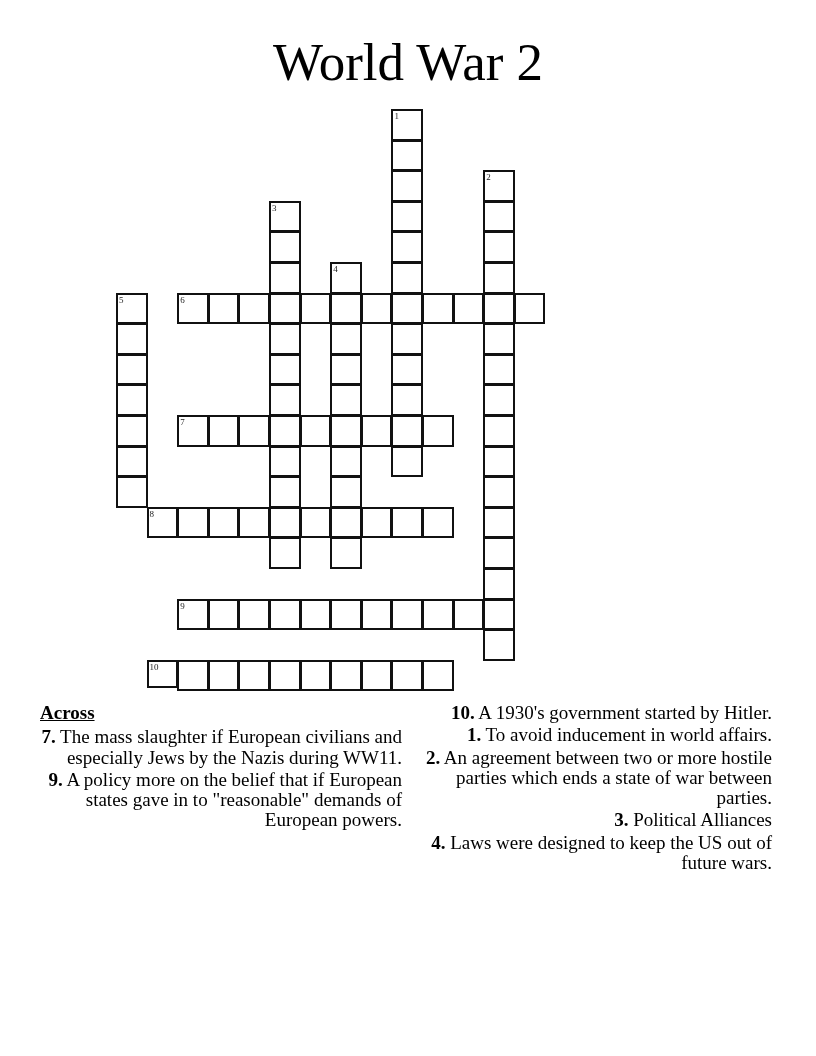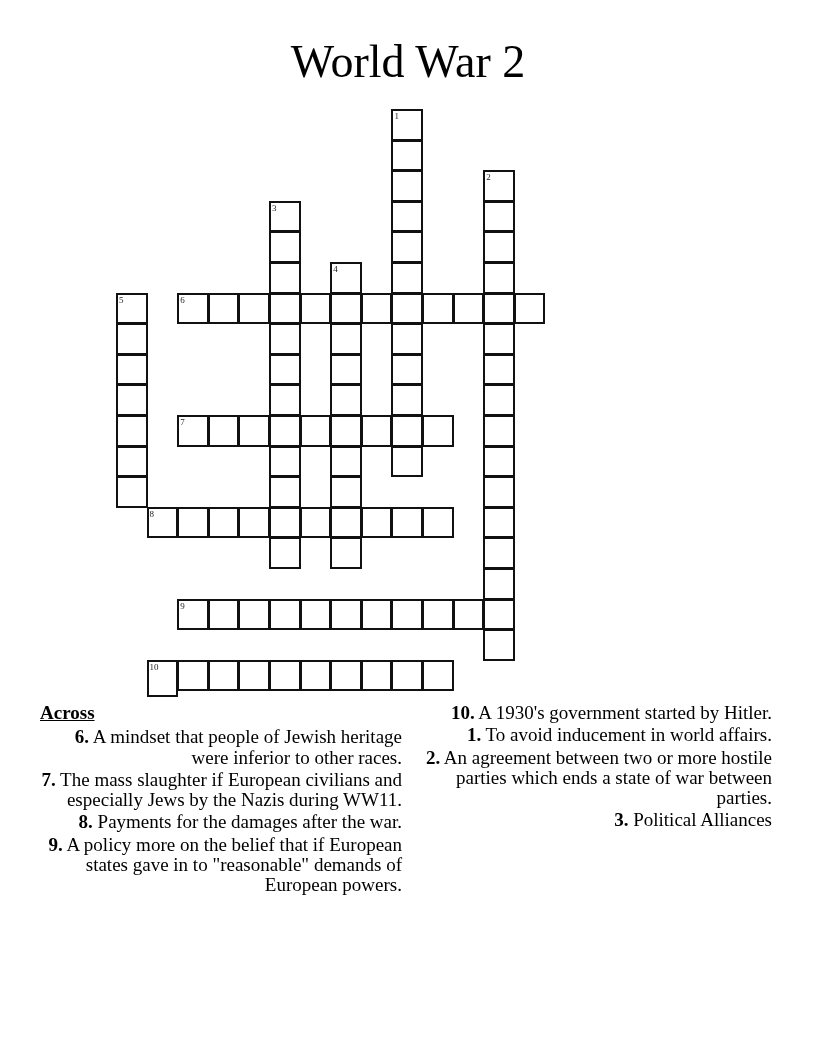--- a/index.html
+++ b/index.html
@@ -1,19 +1,19 @@
 <!DOCTYPE html>
 <html><head>
 <meta charset="utf-8">
 <style>
   html, body { margin: 0; padding: 0; background: #ffffff; }
   body { width: 816px; height: 1056px; position: relative; overflow: hidden;
          font-family: "Liberation Serif", "DejaVu Serif", serif; color: #000; }
   .title { position: absolute; left: 0; top: 30px; width: 816px; text-align: center;
-           font-size: 46px; line-height: 64px; font-weight: normal; }
+           font-size: 53px; line-height: 64px; font-weight: normal; }
   .grid { position: absolute; left: 0; top: 0; width: 816px; height: 700px; }
   .cell { position: absolute; width: 30.6px; height: 30.6px; box-sizing: border-box;
           border: 2px solid #111; background: #fff; margin-left: -1px; margin-top: -1px; }
   .cell .num { position: absolute; left: 1px; top: 0px; font-size: 9px; line-height: 10px;
                font-family: "Liberation Serif", serif; color: #222; }
   .clues { position: absolute; font-size: 19px; line-height: 20.3px; }
   .clues.left { left: 40px; top: 703px; width: 362px; }
   .clues.right { left: 412px; top: 703px; width: 360px; }
   .heading { font-weight: bold; text-decoration: underline; margin-bottom: 4px; display: block; }
   .clue { margin-bottom: 2px; text-align: right; }
@@ -125,40 +125,39 @@
     </div>
     <div class="cell" style="left: 208.8px; top: 599.6px; width: 31.6px; height: 31.6px;"></div>
     <div class="cell" style="left: 239.4px; top: 599.6px; width: 31.6px; height: 31.6px;"></div>
     <div class="cell" style="left: 270px; top: 599.6px; width: 31.6px; height: 31.6px;"></div>
     <div class="cell" style="left: 300.6px; top: 599.6px; width: 31.6px; height: 31.6px;"></div>
     <div class="cell" style="left: 331.2px; top: 599.6px; width: 31.6px; height: 31.6px;"></div>
     <div class="cell" style="left: 361.8px; top: 599.6px; width: 31.6px; height: 31.6px;"></div>
     <div class="cell" style="left: 392.4px; top: 599.6px; width: 31.6px; height: 31.6px;"></div>
     <div class="cell" style="left: 423px; top: 599.6px; width: 31.6px; height: 31.6px;"></div>
     <div class="cell" style="left: 453.6px; top: 599.6px; width: 31.6px; height: 31.6px;"></div>
-    <div class="cell" style="left: 147.6px; top: 660.8px; width: 31.6px; height: 37px;">
+    <div class="cell" style="left: 147.6px; top: 660.8px; width: 31.6px; height: 28px;">
       <span class="num">10</span>
     </div>
     <div class="cell" style="left: 178.2px; top: 660.8px; width: 31.6px; height: 31.6px;"></div>
     <div class="cell" style="left: 208.8px; top: 660.8px; width: 31.6px; height: 31.6px;"></div>
     <div class="cell" style="left: 239.4px; top: 660.8px; width: 31.6px; height: 31.6px;"></div>
     <div class="cell" style="left: 270px; top: 660.8px; width: 31.6px; height: 31.6px;"></div>
     <div class="cell" style="left: 300.6px; top: 660.8px; width: 31.6px; height: 31.6px;"></div>
     <div class="cell" style="left: 331.2px; top: 660.8px; width: 31.6px; height: 31.6px;"></div>
     <div class="cell" style="left: 361.8px; top: 660.8px; width: 31.6px; height: 31.6px;"></div>
     <div class="cell" style="left: 392.4px; top: 660.8px; width: 31.6px; height: 31.6px;"></div>
     <div class="cell" style="left: 423px; top: 660.8px; width: 31.6px; height: 31.6px;"></div>
   </div>
 
 <div class="clues left">
   <span class="heading">Across</span>
-  <div class="clue"><b>6.</b><span> A mindset that people of Jewish heritage were inferior to other races.</span></div>
   <div class="clue"><b>7.</b><span> The mass slaughter if European civilians and especially Jews by the Nazis during WW11.</span></div>
-  <div class="clue"><b>8.</b><span> Payments for the damages after the war.</span></div>
   <div class="clue"><b>9.</b><span> A policy more on the belief that if European states gave in to "reasonable" demands of European powers.</span></div>
 </div>
 
 <div class="clues right">
   <div class="clue"><b>10.</b><span> A 1930's government started by Hitler.</span></div>
   <div class="clue"><b>1.</b><span> To avoid inducement in world affairs.</span></div>
   <div class="clue"><b>2.</b><span> An agreement between two or more hostile parties which ends a state of war between parties.</span></div>
   <div class="clue"><b>3.</b><span> Political Alliances</span></div>
+  <div class="clue"><b>4.</b><span> Laws were designed to keep the US out of future wars.</span></div>
 </div>
 
 </body></html>

